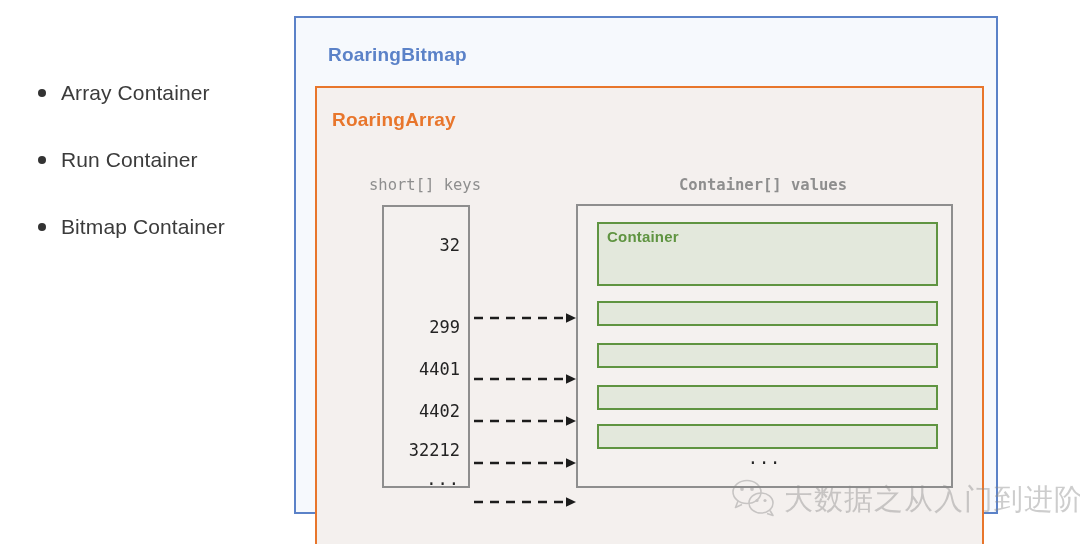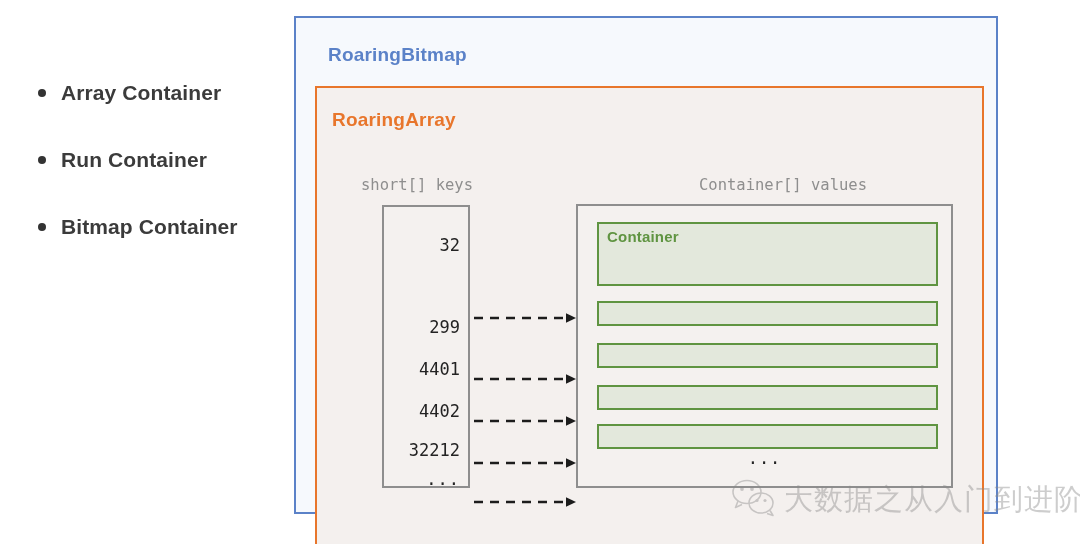--- a/index.html
+++ b/index.html
@@ -20,21 +20,20 @@
     position: absolute;
     left: 38px;
     top: 76px;
     width: 240px;
   }
   .bullet-row {
     display: flex;
     align-items: center;
     height: 34px;
     margin-bottom: 33px;
-    font-weight: bold;
   }
   .bullet-dot {
     width: 8px;
     height: 8px;
     border-radius: 50%;
     background: #333333;
     margin-right: 15px;
     flex: 0 0 auto;
   }
   .bullet-label {
@@ -87,22 +86,22 @@
   }
 
   
   .col-header {
     position: absolute;
     font-family: "DejaVu Sans Mono", monospace;
     font-size: 15.5px;
     color: #8e8e8e;
     white-space: nowrap;
   }
-  #keys-header  { left: 44px;  top: 88px; }
-  #values-header{ left: 382px; top: 88px; }
+  #keys-header  { left: 52px;  top: 88px; }
+  #values-header{ left: 362px; top: 88px; font-weight: bold; }
 
   
   #keys-box {
     position: absolute;
     left: 65px;
     top: 117px;
     width: 88px;
     height: 283px;
     border: 2px solid #8e8e8e;
     background: #f4f1ef;

